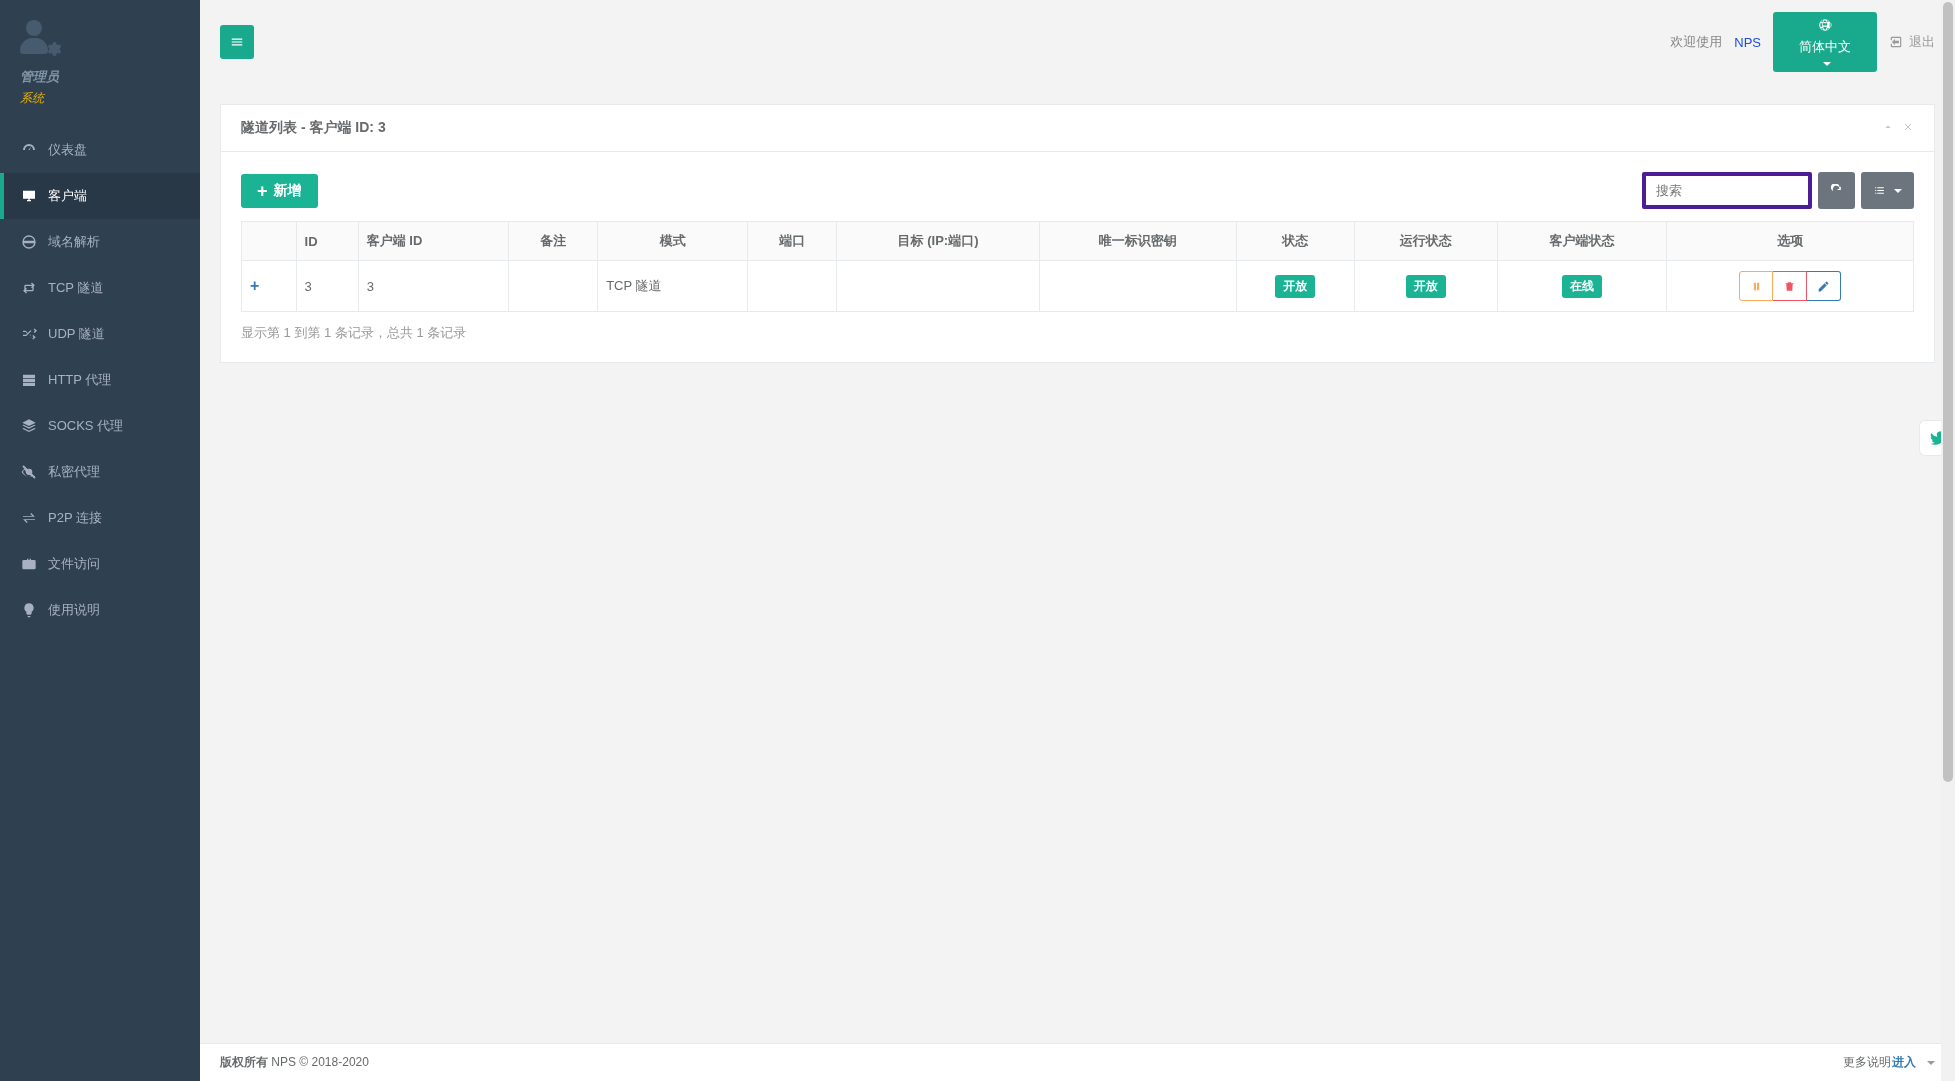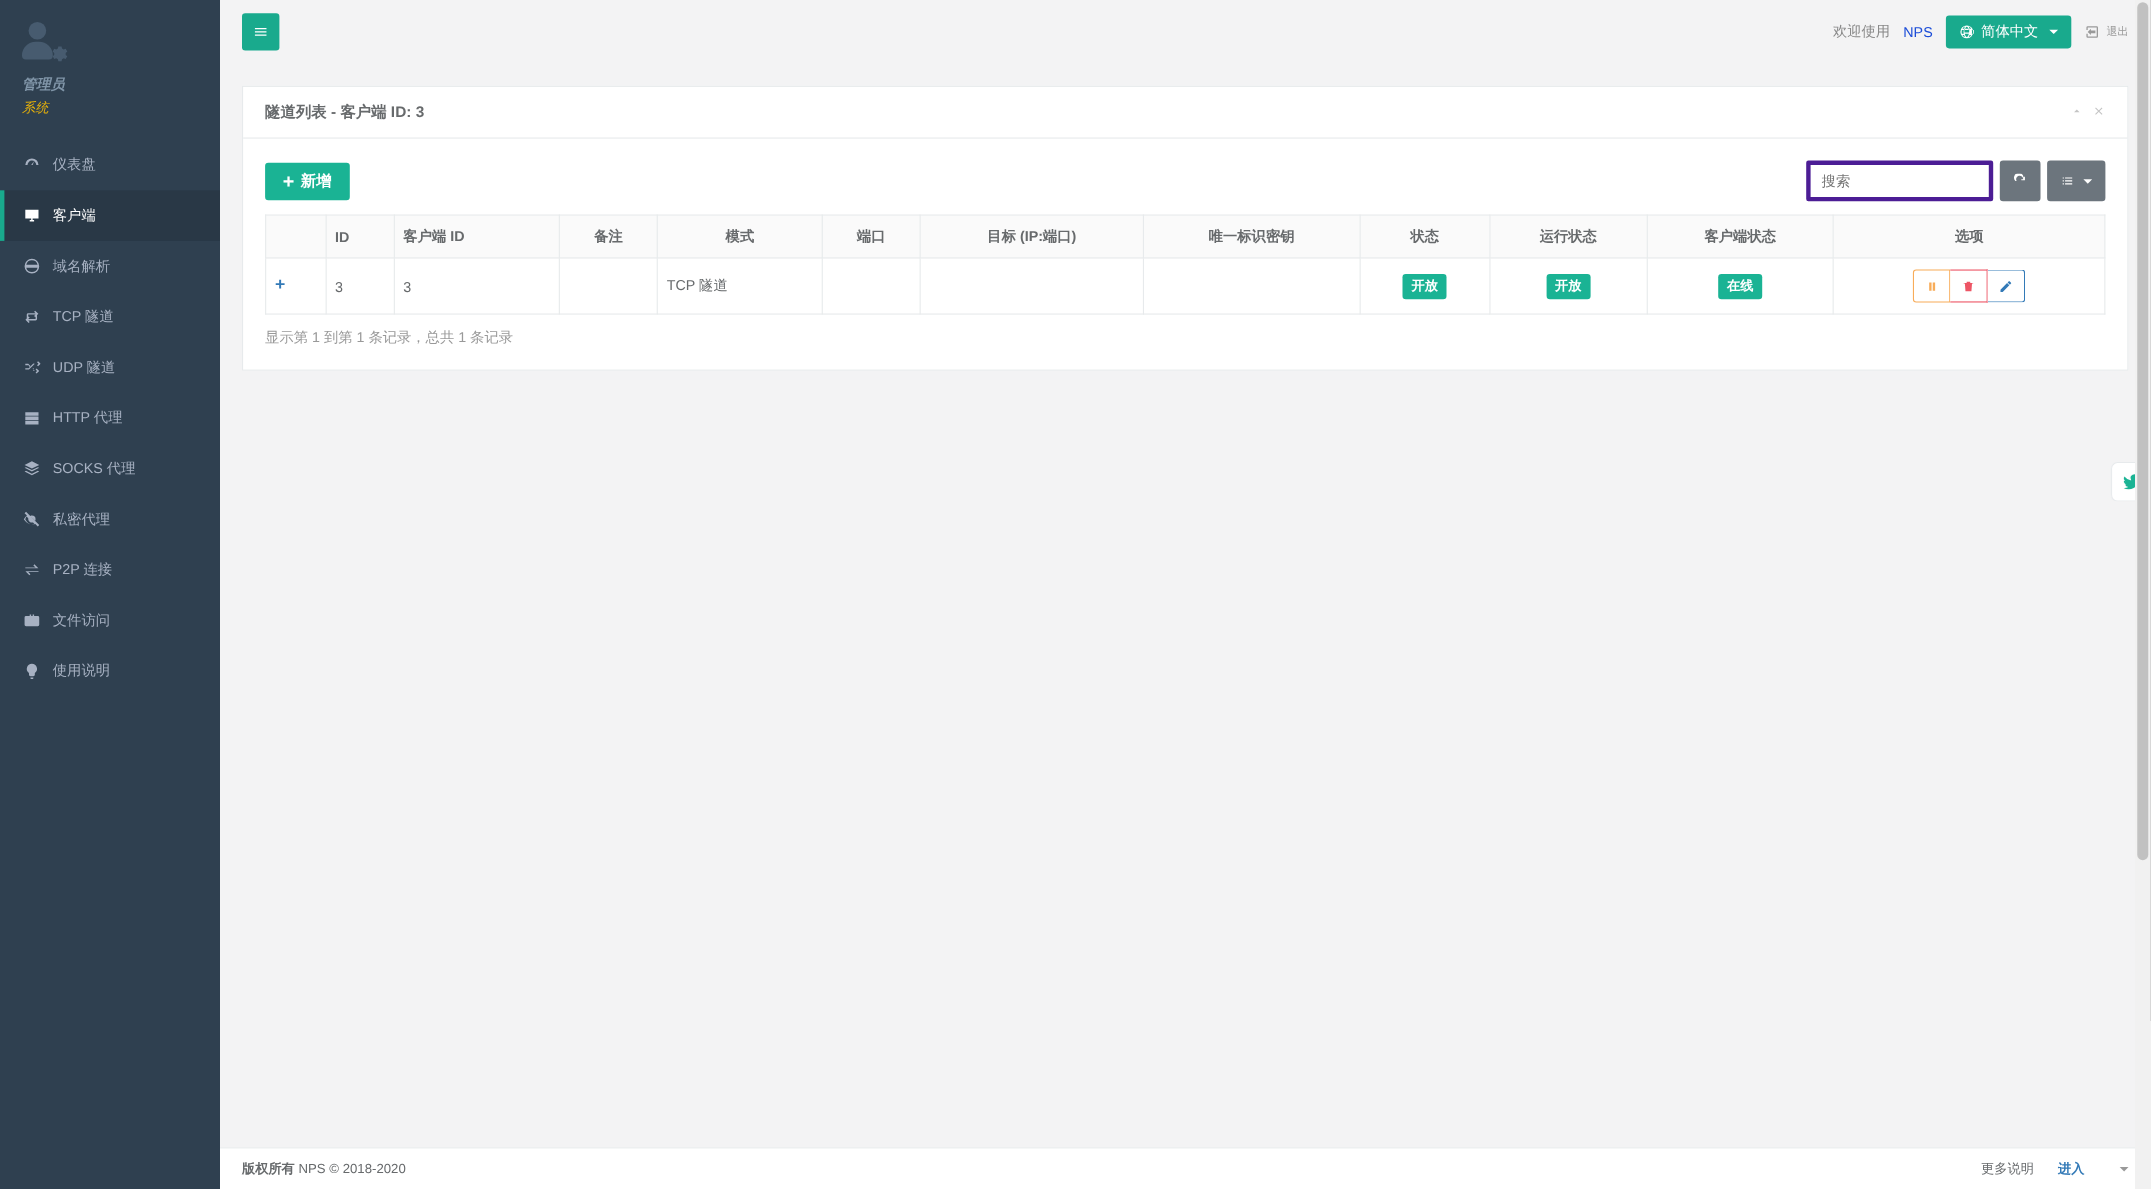--- a/index.html
+++ b/index.html
@@ -22,24 +22,24 @@
 .nav li .ic svg { width: 16px; height: 16px; fill: currentColor; }
 
 
 .main { flex: 1; display: flex; flex-direction: column; overflow: hidden; }
 .topbar { background: #f3f3f4; padding: 12px 20px; display: flex; align-items: center; }
 .hamburger { background: #19aa8d; color: #fff; border: none; width: 34px; height: 34px; border-radius: 3px; cursor: pointer; display: inline-flex; align-items: center; justify-content: center; }
 .hamburger svg { width: 14px; height: 14px; fill: #fff; }
 .topbar-right { margin-left: auto; display: flex; align-items: center; gap: 12px; }
 .welcome-text { color: #888; font-size: 13px; }
 .brand-link { color: #1d4ed8; font-size: 13px; cursor: pointer; }
-.lang-btn { background: #19aa8d; color: #fff; border: none; padding: 6px 12px; border-radius: 3px; cursor: pointer; font-size: 13px; display: inline-flex; align-items: center; gap: 6px; }
+.lang-btn { background: #19aa8d; color: #fff; border: none; padding: 6px 26px; border-radius: 3px; cursor: pointer; font-size: 13px; display: inline-flex; align-items: center; gap: 6px; flex-direction: column; }
 .lang-btn svg { width: 14px; height: 14px; fill: #fff; }
 .caret-down { display: inline-block; border-top: 4px solid #fff; border-left: 4px solid transparent; border-right: 4px solid transparent; margin-left: 4px; }
-.logout { color: #999; font-size: 10px; cursor: pointer; display: inline-flex; align-items: center; gap: 6px; }
+.logout { color: #999; font-size: 13px; cursor: pointer; display: inline-flex; align-items: center; gap: 6px; }
 .logout svg { width: 14px; height: 14px; fill: #999; }
 
 .content { flex: 1; padding: 20px; overflow: auto; }
 .ibox { background: #fff; border: 1px solid #e7eaec; margin-bottom: 20px; }
 .ibox-title { padding: 14px 20px; border-bottom: 1px solid #e7eaec; display: flex; align-items: center; }
 .ibox-title h5 { font-size: 14px; font-weight: 600; color: #676a6c; }
 .ibox-tools { margin-left: auto; display: flex; gap: 8px; }
 .ibox-tools button { background: none; border: none; color: #c4c4c4; cursor: pointer; font-size: 12px; }
 .ibox-content { padding: 20px; }
 
@@ -71,21 +71,21 @@
 .action-btn.warn { border-color: #f8ac59; }
 .action-btn.warn svg { fill: #f8ac59; }
 .action-btn.danger { border-color: #ed5565; }
 .action-btn.danger svg { fill: #ed5565; }
 .action-btn.primary { border-color: #337ab7; }
 .action-btn.primary svg { fill: #337ab7; }
 
 .table-info { margin-top: 12px; color: #999; font-size: 13px; }
 
 .footer { background: #fff; border-top: 1px solid #e7eaec; padding: 10px 20px; display: flex; align-items: center; font-size: 12px; color: #676a6c; }
-.footer .right { margin-left: auto; display: flex; align-items: center; gap: 22px; }
+.footer .right { margin-left: auto; display: flex; align-items: center; gap: 1px; }
 .footer .link { color: #337ab7; font-weight: 600; cursor: pointer; }
 .footer .caret-down2 { border-top: 4px solid #999; border-left: 4px solid transparent; border-right: 4px solid transparent; display: inline-block; margin-left: 10px; }
 
 .float-widget { position: fixed; right: 0; top: 420px; width: 36px; height: 36px; background: #fff; border: 1px solid #e7eaec; border-right: none; border-radius: 6px 0 0 6px; display: flex; align-items: center; justify-content: center; cursor: pointer; }
 .float-widget svg { width: 18px; height: 18px; fill: #1ab394; }
 
 .vscroll { position: fixed; right: 0; top: 0; bottom: 0; width: 14px; background: #f1f1f1; }
 .vscroll .thumb { position: absolute; left: 2px; right: 2px; top: 2px; height: 780px; background: #c1c1c1; border-radius: 5px; }
 </style>
 </head>

